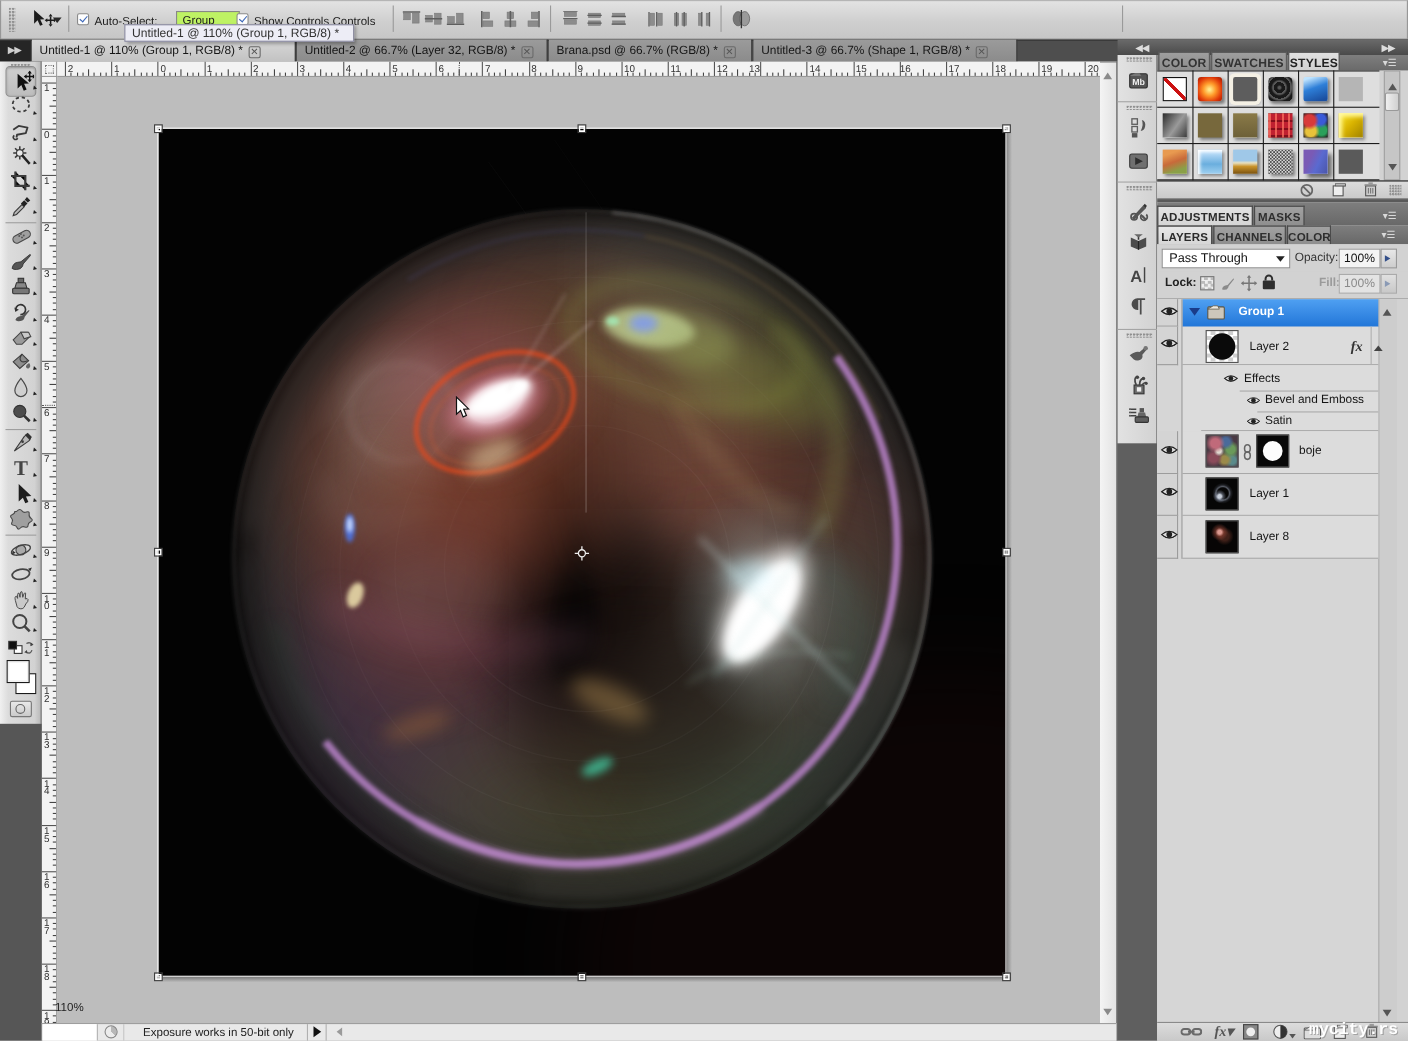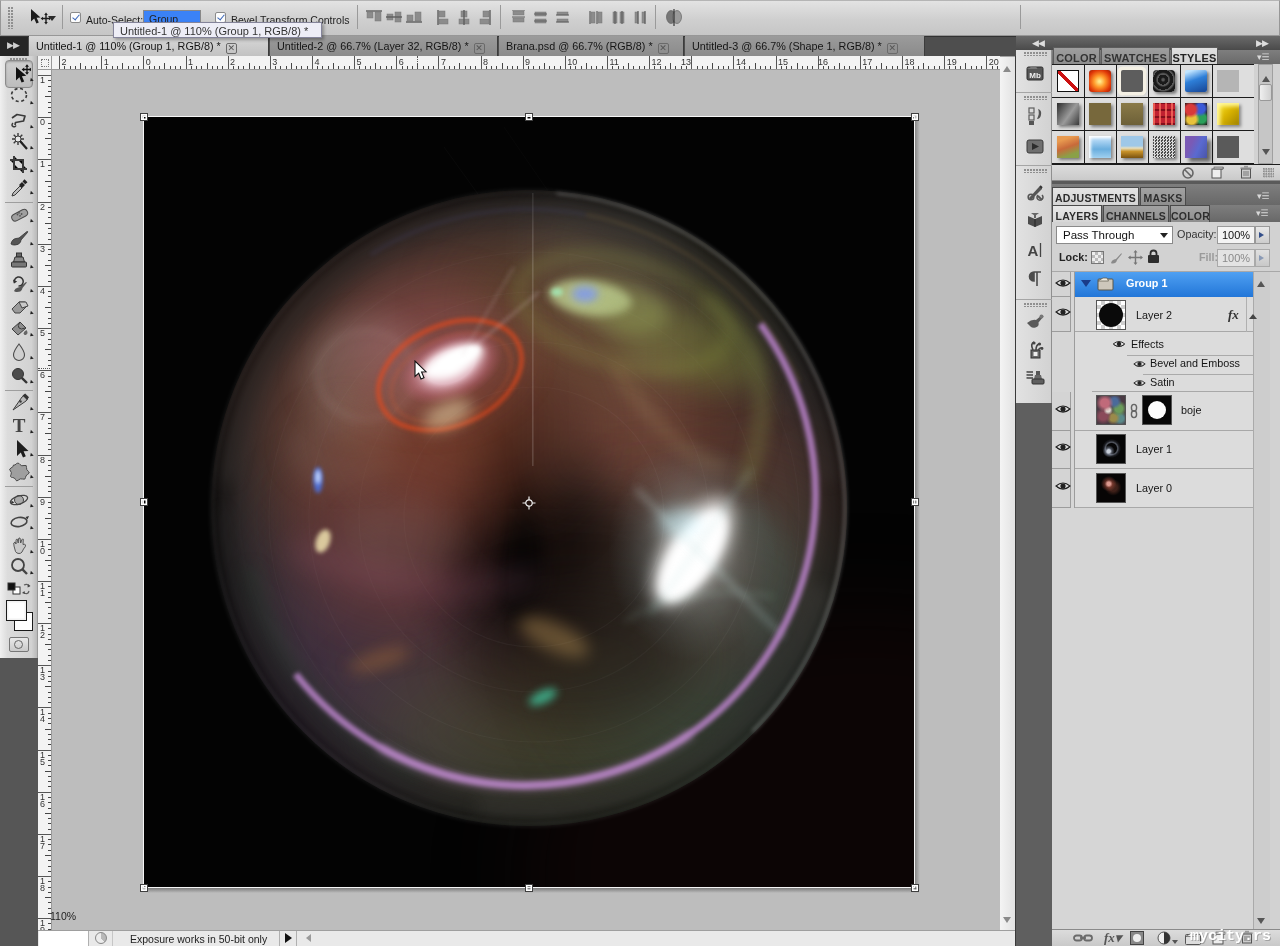--- a/index.html
+++ b/index.html
@@ -46,23 +46,23 @@
         <path d="M18 4.6 l-1.8 2.4 h3.6z"></path>
         <path d="M18 16.4 l-1.8-2.4 h3.6z"></path>
 <path d="M12.6 10.5 l2.4-1.8 v3.6z"></path>
         <path d="M23.4 10.5 l-2.4-1.8 v3.6z"></path>
       </g>
     </svg>
 <div class="abs" style="left:48px;top:16px;width:0;height:0;border:4px solid transparent;border-top:5px solid #2a2a2a"></div>
 <div class="vsep" style="left:62px"></div>
 <div class="cb" style="left:70px;top:12px"></div>
 <div class="olab" style="left:86px;top:14px">Auto-Select:</div>
-<div class="abs" style="left:143px;top:10px;width:58px;height:16px;background:#3b82f6;border:1px solid #888;font-size:10.5px;color:#222;padding:2px 0 0 5px">Group</div>
+<div class="abs" style="left:160px;top:10px;width:58px;height:16px;background:#bef264;border:1px solid #888;font-size:10.5px;color:#222;padding:2px 0 0 5px">Group</div>
 <div class="cb" style="left:215px;top:12px"></div>
-<div class="olab" style="left:231px;top:14px">Bevel Transform Controls</div>
+<div class="olab" style="left:231px;top:14px">Show Controls Controls</div>
 <div class="vsep" style="left:357px"></div>
 <svg class="abs" style="left:366px;top:10px" width="17" height="15">
       <g fill="#8c8c8c" stroke="#777" stroke-width="0.5">
         <rect x="1" y="2" width="6" height="6"></rect>
         <rect x="9" y="2" width="6" height="9"></rect>
         <path d="M0 1 h16" stroke="#5e5e5e" stroke-width="1.4"></path>
       </g>
     </svg>
 <svg class="abs" style="left:386px;top:10px" width="17" height="15">
       <g fill="#8c8c8c" stroke="#777" stroke-width="0.5">
@@ -1096,21 +1096,21 @@
 <div class="abs" style="left:1096px;top:434px;width:30px;height:30px;border:1px solid #555;background:#060606;background-image:radial-gradient(circle at 42% 58%,rgba(220,228,240,0.9) 0 7%,rgba(150,160,180,0.5) 14%,transparent 26%),radial-gradient(circle at 52% 48%,transparent 24%,rgba(150,158,175,0.55) 30%,rgba(80,85,100,0.3) 37%,transparent 46%)"></div>
 <div class="abs ltxt" style="left:1136px;top:443px">Layer 1</div>
 <div class="eyebox" style="left:1052px;top:469px;height:39px"></div>
 <svg class="abs" style="left:1055px;top:480px" width="16" height="12" viewBox="0 0 16 12">
       <path d="M1 6 Q8 0 15 6 Q8 12 1 6z" fill="#ddd" stroke="#222" stroke-width="1.1"></path>
       <circle cx="8" cy="6" r="2.6" fill="#222"></circle>
       <path d="M2 7 Q8 11 14 7" fill="none" stroke="#222" stroke-width="0.8"></path>
     </svg>
 <div class="abs" style="left:1075px;top:469px;width:178px;height:39px;background:#dcdcdc;border-bottom:1px solid #a8a8a8"></div>
 <div class="abs" style="left:1096px;top:473px;width:30px;height:30px;border:1px solid #555;background:#070505;background-image:radial-gradient(circle at 42% 35%,rgba(230,160,150,0.95) 0 7%,rgba(160,75,60,0.55) 16%,transparent 32%),radial-gradient(circle at 58% 48%,rgba(120,60,45,0.5) 0 18%,transparent 38%)"></div>
-<div class="abs ltxt" style="left:1136px;top:482px">Layer 0</div>
+<div class="abs ltxt" style="left:1136px;top:482px">Layer 8</div>
 <div class="abs" style="left:1074px;top:272px;width:1px;height:236px;background:#9c9c9c"></div>
 <div class="abs" style="left:1052px;top:929px;width:228px;height:17px;background:linear-gradient(#dcdcdc,#c9c9c9);border-top:1px solid #8a8a8a"></div>
 <svg class="abs" style="left:1073px;top:933px" width="20" height="10" viewBox="0 0 20 10">
 <g fill="none" stroke="#6a6a6a" stroke-width="1.8">
         <rect x="1" y="2.5" width="8" height="5" rx="2.5"></rect>
         <rect x="11" y="2.5" width="8" height="5" rx="2.5"></rect>
         <path d="M7 5 h6"></path>
       </g>
     </svg>
 <div class="abs ltxt" style="left:1104px;top:930px;font-style:italic;font-weight:bold;font-family:'Liberation Serif',serif;font-size:13px;color:#555">fx▾</div>

